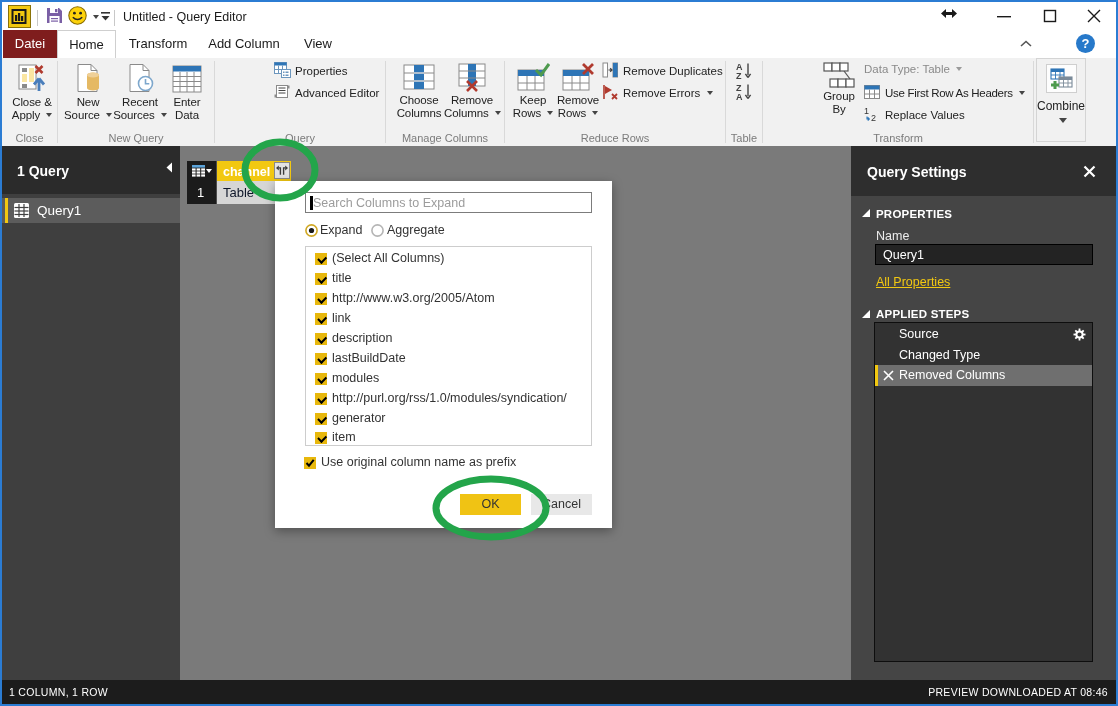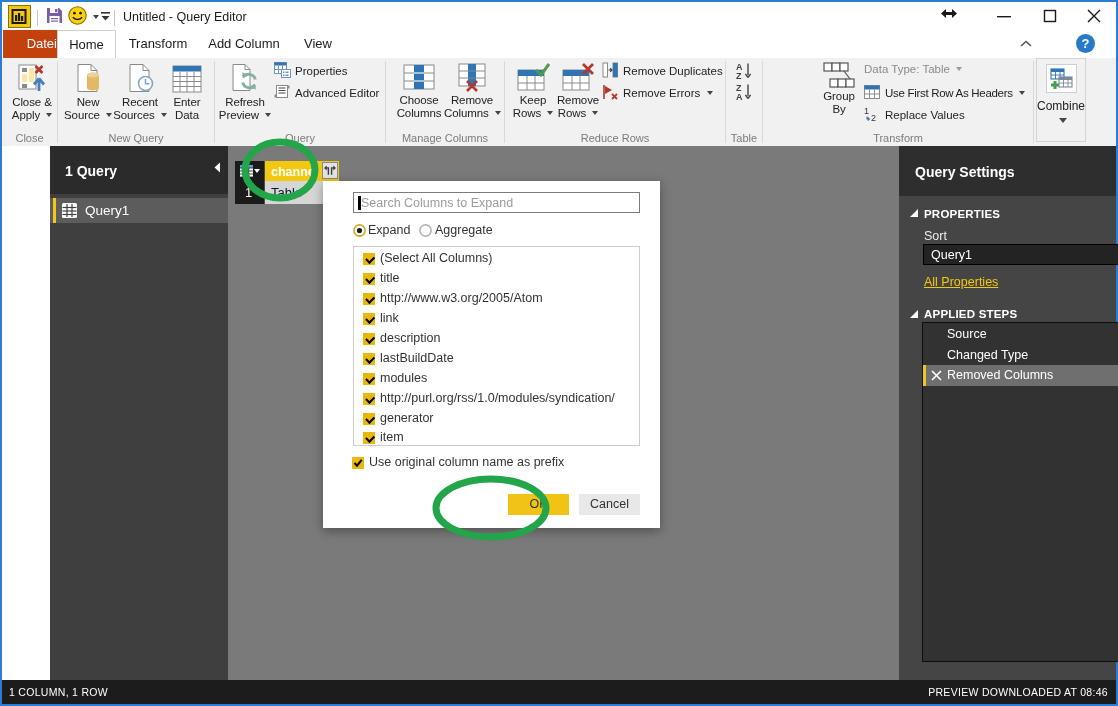--- a/index.html
+++ b/index.html
@@ -9,37 +9,37 @@
   .win { position:absolute; inset:0; border:2px solid #2b7cd3; background:#fff; }
 
   
   .titlebar { position:absolute; left:2px; top:2px; right:2px; height:28px; background:#fff; }
   .ttxt { position:absolute; left:121px; top:8px; font-size:12.5px; color:#1a1a1a; }
   .vsep { position:absolute; top:8px; width:1px; height:16px; background:#c8c8c8; }
 
   
   .menubar { position:absolute; left:2px; top:30px; right:2px; height:28px; background:#fff; }
   .tab { position:absolute; top:0; height:28px; line-height:28px; font-size:13px; color:#1a1a1a; text-align:center; white-space:nowrap; }
-  .tab.datei { left:1px; width:54px; background:#c2410c; color:#fff;text-align:right; }
+  .tab.datei { left:1px; width:54px; background:#7f1d1d; color:#fff; }
   .tab.home { left:55px; width:59px; background:#fff; border:1px solid #cfcfcf; border-bottom:none; }
 
   
   .ribbon { position:absolute; left:2px; top:58px; right:2px; height:88px; background:#f1f1f1; }
   .gsep { position:absolute; top:3px; bottom:3px; width:1px; background:#d9d9d9; }
   .glabel { position:absolute; top:74px; font-size:11px; color:#7b7b7b; text-align:center; }
   .bigbtn { position:absolute; top:0; text-align:center; font-size:11.5px; color:#222; line-height:12.5px; white-space:nowrap; letter-spacing:-0.1px; }
   .bigbtn .ic { display:block; margin:4px auto 2px auto; }
   .smb { position:absolute; font-size:11.5px; color:#222; white-space:nowrap; }
   .smb svg { vertical-align:-3px; margin-right:4px; }
   .graytxt { color:#8a8a8a; }
   .caret { display:inline-block; width:0; height:0; border-left:3.5px solid transparent; border-right:3.5px solid transparent; border-top:4px solid #444; vertical-align:2px; margin-left:3px; }
   .caret.lite { border-top-color:#9a9a9a; }
 
   
-  .content { position:absolute; left:2px; top:146px; right:2px; bottom:26px; background:#7a7a7a;margin-left:48px; }
+  .content { position:absolute; left:2px; top:146px; right:2px; bottom:26px; background:#7a7a7a; }
   .leftpane { position:absolute; left:0; top:0; width:178px; height:100%; background:#3f3f3f; }
   .lp-head { position:absolute; left:0; top:0; width:100%; height:48px; background:#2b2b2b; }
   .rightpane { position:absolute; left:849px; right:0; top:0; height:100%; background:#454545; }
   .rp-head { position:absolute; left:0; top:0; width:100%; height:50px; background:#2e2e2e; }
 
   
   .cell { position:absolute; overflow:hidden; }
 
   
   .dialog { position:absolute; left:273px; top:35px; width:337px; height:347px; background:#fff; box-shadow:0 3px 10px rgba(0,0,0,0.35); }
@@ -180,33 +180,20 @@
           <line x1="2" y1="19.5" x2="30" y2="19.5"></line>
           <line x1="2" y1="24.5" x2="30" y2="24.5"></line>
         <line x1="9" y1="10" x2="9" y2="30"></line>
           <line x1="16" y1="10" x2="16" y2="30"></line>
           <line x1="23" y1="10" x2="23" y2="30"></line>
       </g>
     </svg>
     Enter<br>Data
   </div>
 
-  <div class="bigbtn" style="left:213px;width:60px">
-    <svg class="ic" width="32" height="32" viewBox="0 0 32 32">
-      <path d="M4 2.5 h12 l5 5 V28.5 H4 z" fill="#fff" stroke="#8a8a8a"></path>
-      <path d="M16 2.5 v5 h5" fill="none" stroke="#8a8a8a"></path>
-      <g fill="none" stroke="#85b09a" stroke-width="3">
-        <path d="M26.3 17.5 a7 7 0 0 0 -12.3 -2.6"></path>
-        <path d="M13.7 20.5 a7 7 0 0 0 12.3 2.6"></path>
-      </g>
-      <path d="M13.2 10.2 l0.8 6 5.4 -2.6 z" fill="#85b09a"></path>
-      <path d="M26.8 27.8 l-0.8 -6 -5.4 2.6 z" fill="#85b09a"></path>
-    </svg>
-    Refresh<br>Preview <span class="caret"></span>
-  </div>
 
   <div class="smb" style="left:272px;top:4px">
     <svg width="17" height="16" viewBox="0 0 17 16">
       <rect x="0.5" y="0.5" width="12" height="11" fill="#fff" stroke="#6c96bd"></rect>
       <rect x="0.5" y="0.5" width="12" height="3" fill="#2e75b6"></rect>
       <line x1="4.5" y1="3.5" x2="4.5" y2="11.5" stroke="#6c96bd"></line>
       <line x1="8.5" y1="3.5" x2="8.5" y2="11.5" stroke="#6c96bd"></line>
       <line x1="0.5" y1="7.5" x2="12.5" y2="7.5" stroke="#6c96bd"></line>
       <rect x="7.5" y="7.5" width="9" height="8" fill="#fff" stroke="#6c96bd"></rect>
       <g fill="#6c96bd">
@@ -487,21 +474,21 @@
     <div class="rp-head">
       <div class="abs" style="left:16px;top:18px;font-size:14px;font-weight:bold;color:#fff">Query Settings</div>
       <svg class="abs" style="left:232px;top:19px" width="13" height="13" viewBox="0 0 13 13">
           <path d="M1.5 1.5 L11.5 11.5 M11.5 1.5 L1.5 11.5" stroke="#fff" stroke-width="2.2"></path>
         </svg>
     </div>
     <svg class="abs" style="left:11px;top:63px" width="8" height="8" viewBox="0 0 8 8">
         <path d="M8 0 L8 8 L0 8 z" fill="#fff"></path>
       </svg>
     <div class="abs" style="left:25px;top:62px;font-size:11.5px;font-weight:bold;color:#fff;letter-spacing:0.2px">PROPERTIES</div>
-    <div class="abs" style="left:25px;top:83px;font-size:12.5px;color:#ececec">Sort</div>
+    <div class="abs" style="left:25px;top:83px;font-size:12.5px;color:#ececec">Name</div>
     <div class="abs" style="left:24px;top:98px;width:218px;height:21px;background:#232323;border:1px solid #000">
       <div class="abs" style="left:7px;top:3px;font-size:12.5px;color:#fff">Query1</div>
     </div>
     <div class="abs" style="left:25px;top:129px;font-size:12.5px;color:#f2c811;text-decoration:underline">All Properties</div>
     <svg class="abs" style="left:11px;top:164px" width="8" height="8" viewBox="0 0 8 8">
         <path d="M8 0 L8 8 L0 8 z" fill="#fff"></path>
       </svg>
     <div class="abs" style="left:25px;top:162px;font-size:11.5px;font-weight:bold;color:#fff;letter-spacing:0.2px">APPLIED STEPS</div>
     <div class="abs" style="left:23px;top:176px;width:219px;height:340px;background:#323232;border:1px solid #0e0e0e">
       <div class="abs" style="left:24px;top:4px;font-size:12.5px;color:#fff">Source</div>

